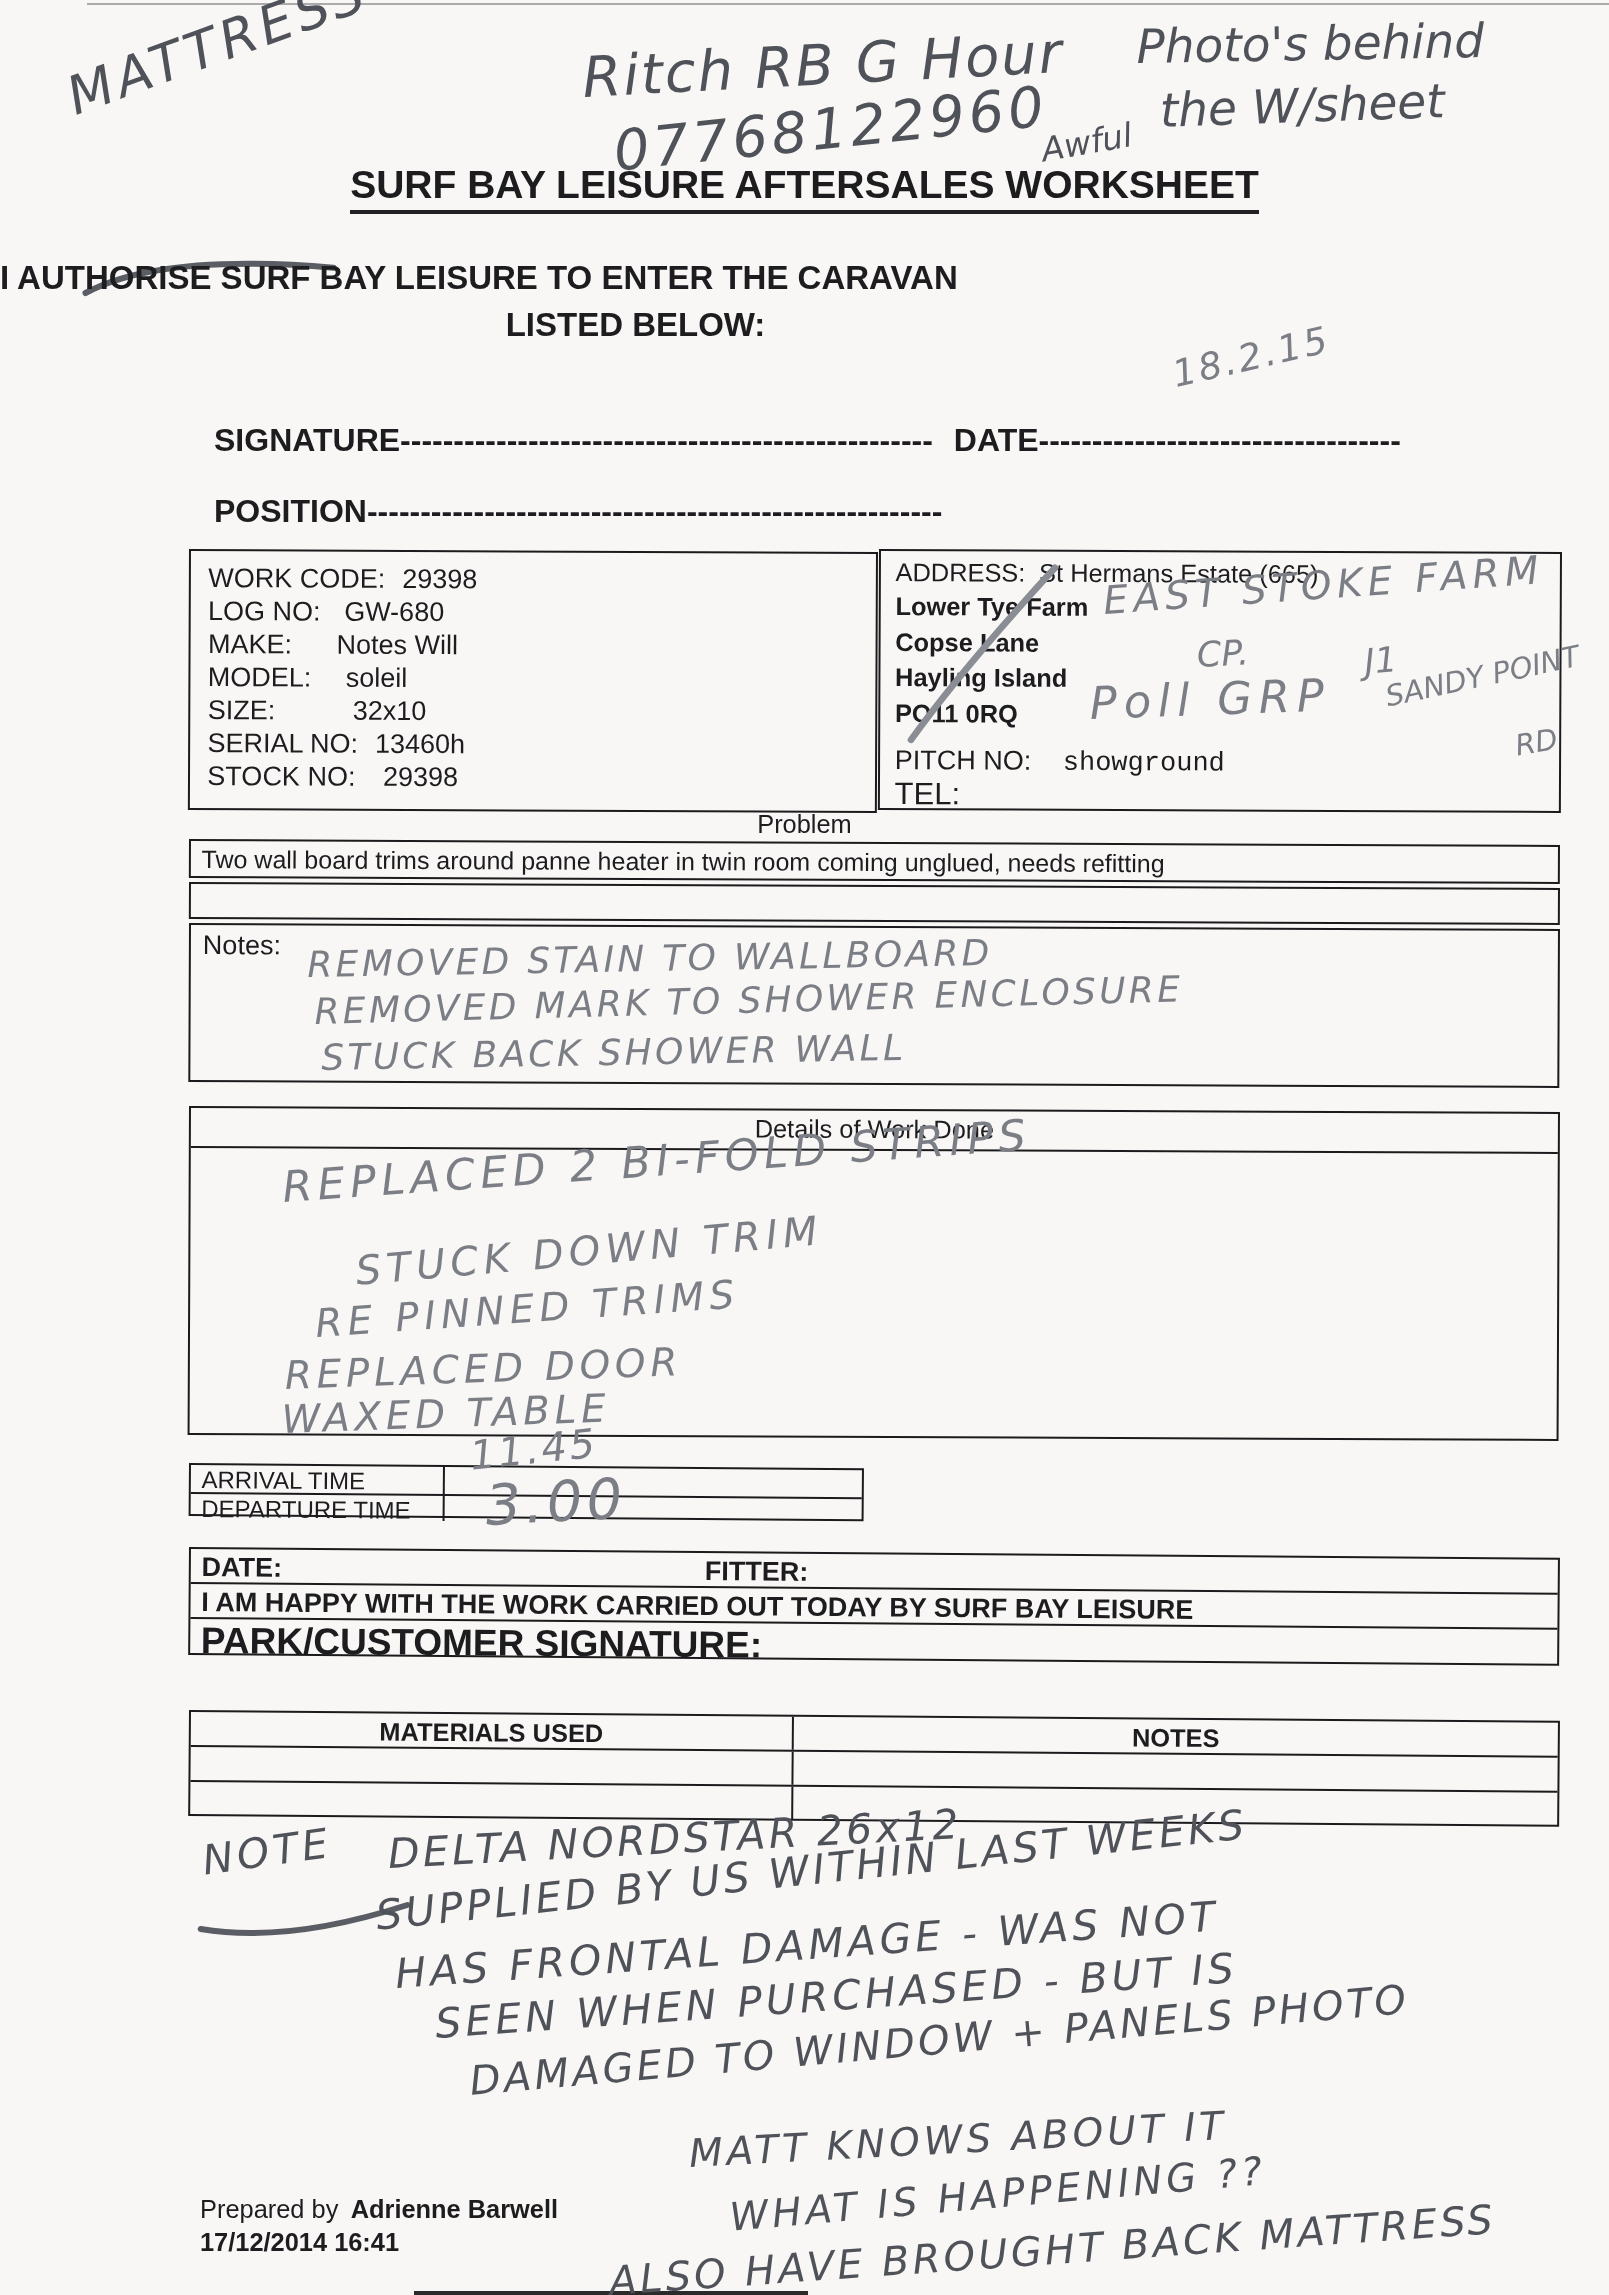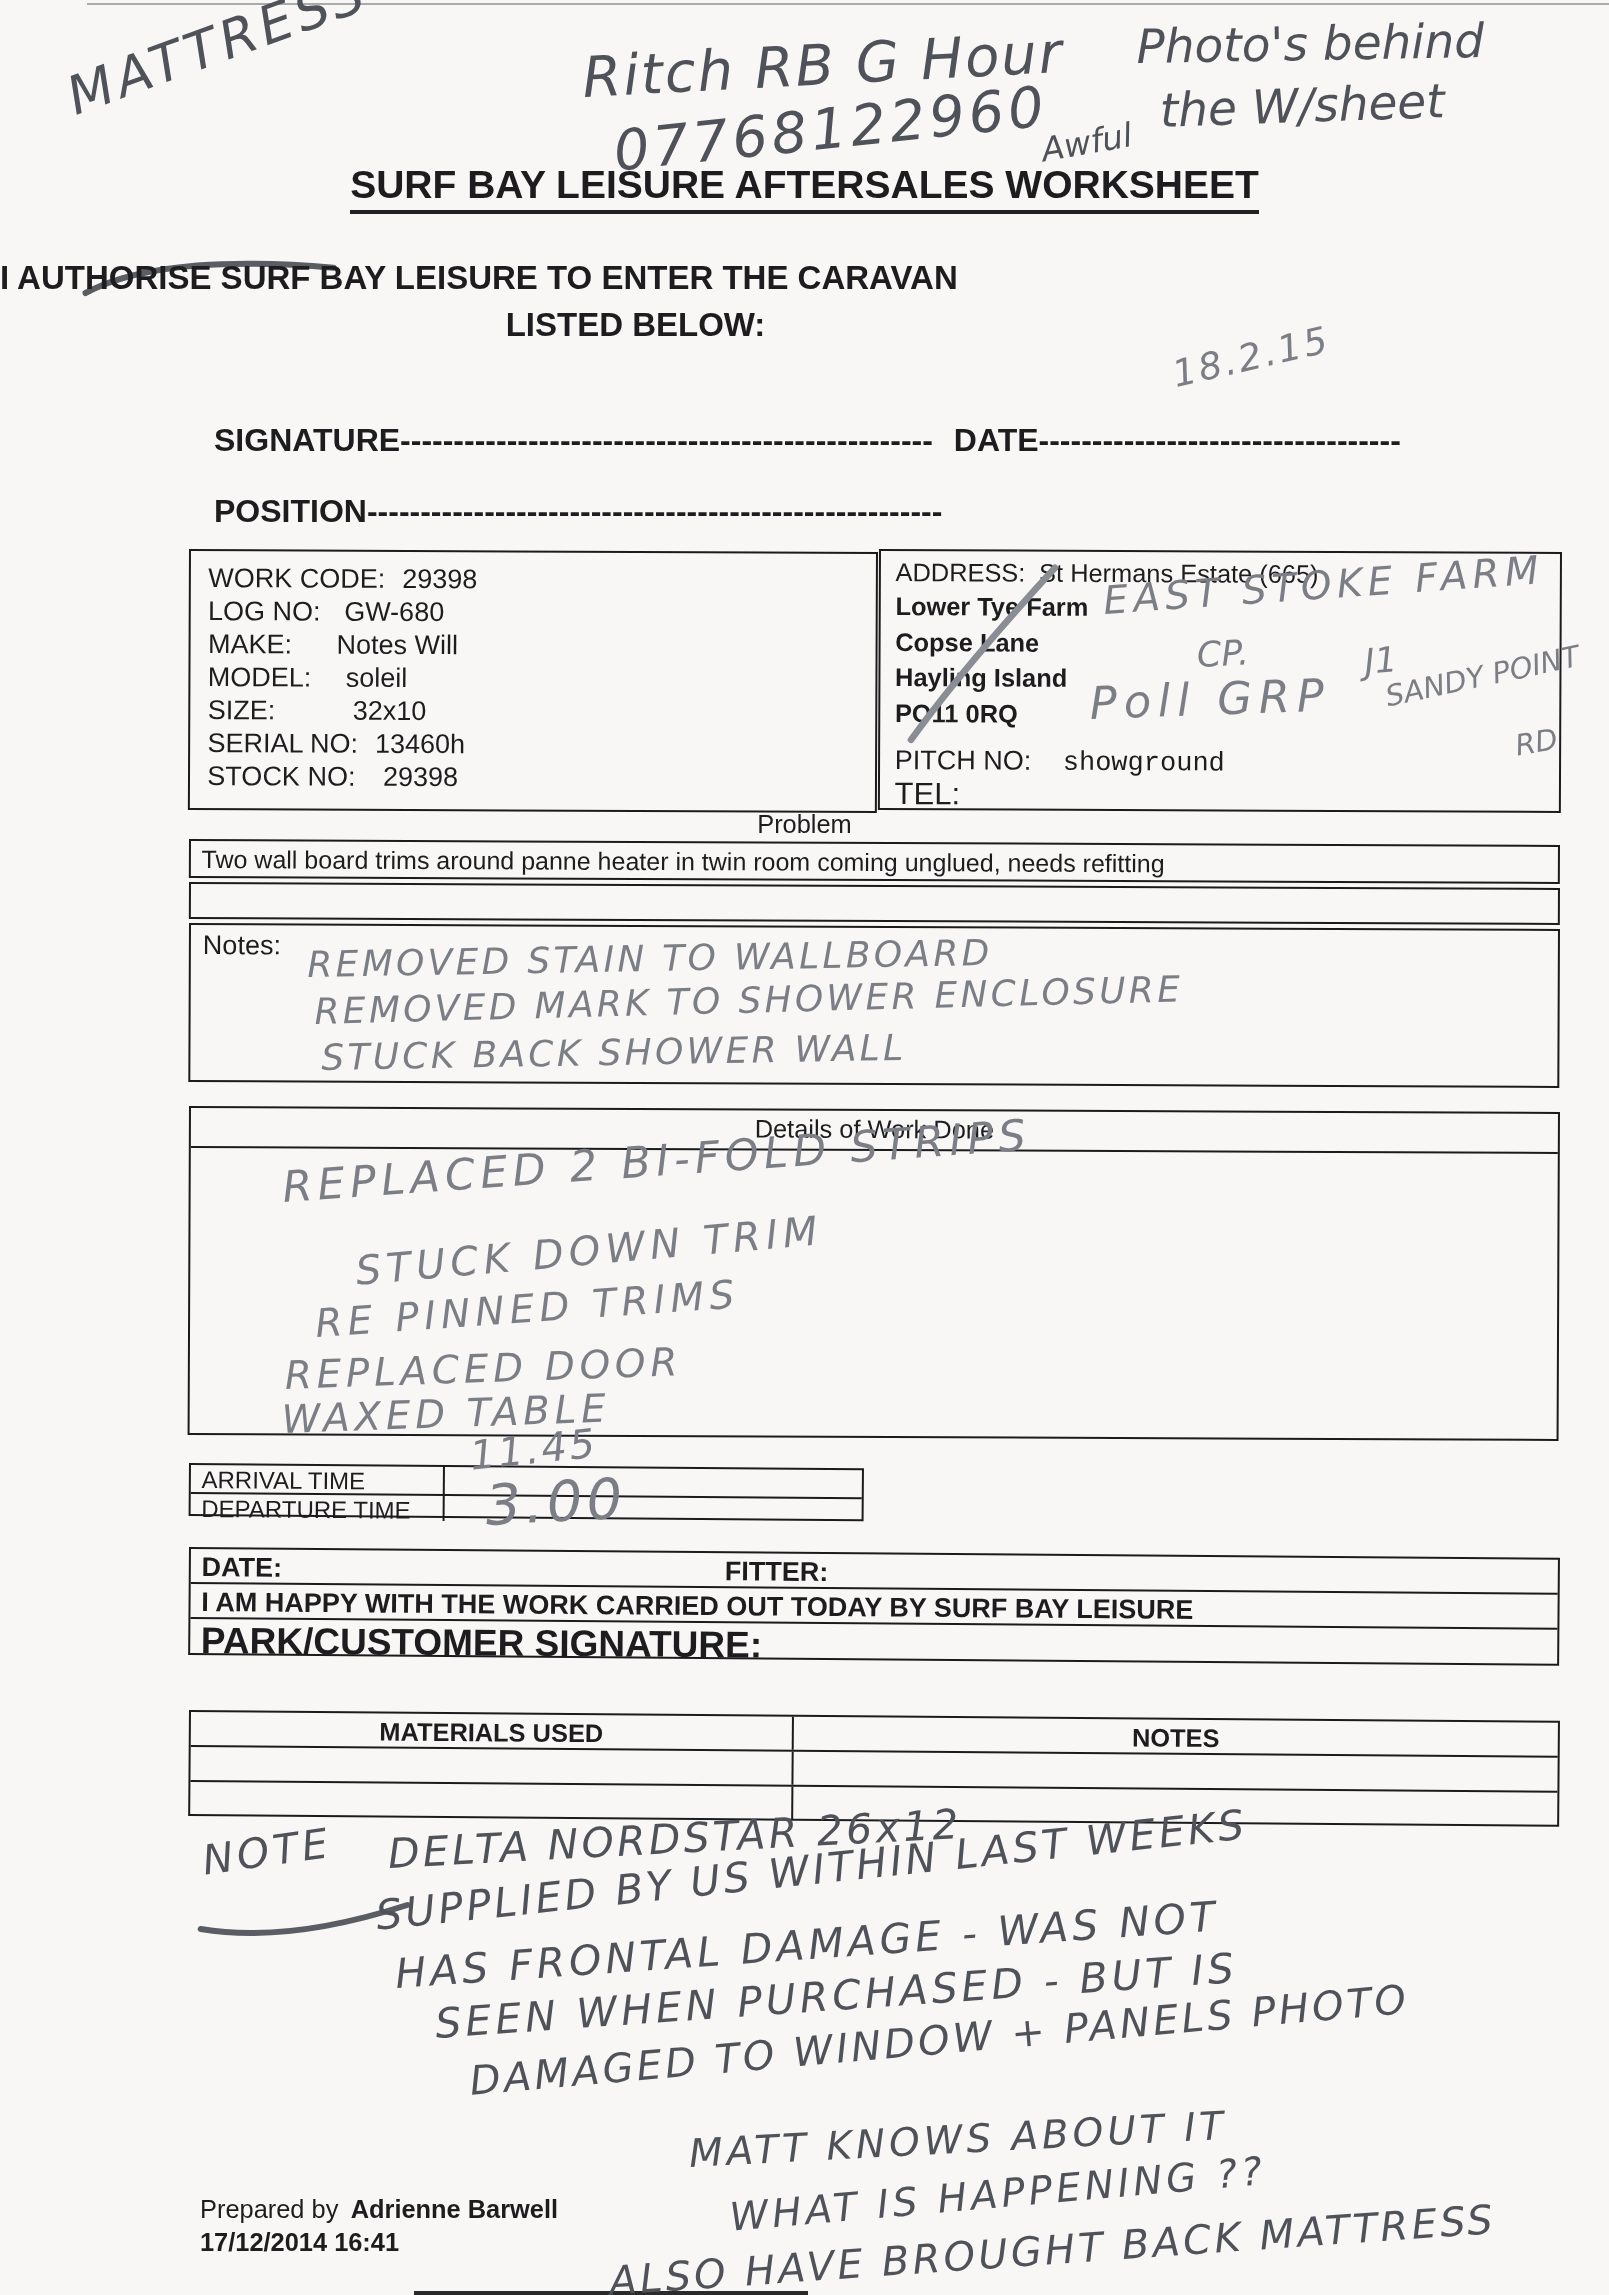--- a/index.html
+++ b/index.html
@@ -159,21 +159,21 @@
       <div class="cell-label nw" style="width:241px;font-size:24px;border-right:2px solid var(--line);">DEPARTURE TIME</div>
       <div style="flex:1;"></div>
     </div>
   </div>
   <div class="abs hw pencil" style="left:468px;top:1436px;font-size:40px;letter-spacing:2.7px;transform:rotate(-6deg);transform-origin:left top;">11.45</div>
   <div class="abs hw pencil" style="left:484px;top:1478px;font-size:56px;letter-spacing:4px;transform:rotate(-3deg);transform-origin:left top;">3.00</div>
 
   <div class="abs box tilt" style="left:189px;top:1547px;width:1371px;height:108px;">
     <div style="height:33px;border-bottom:2.7px solid var(--line);position:relative;">
       <span class="b" style="position:absolute;left:10.7px;top:2.7px;font-size:27px;">DATE:</span>
-      <span class="b" style="position:absolute;left:534px;top:2.7px;font-size:27px;">FITTER:</span>
+      <span class="b" style="position:absolute;left:514px;top:2.7px;font-size:27px;">FITTER:</span>
     </div>
     <div style="height:33px;border-bottom:2.7px solid var(--line);">
       <span class="b nw" style="display:inline-block;padding:2.7px 0 0 10.7px;font-size:27px;">I AM HAPPY WITH THE WORK CARRIED OUT TODAY BY SURF BAY LEISURE</span>
     </div>
     <div style="height:36px;">
       <span class="b nw" style="display:inline-block;padding:1.3px 0 0 10.7px;font-size:37px;">PARK/CUSTOMER SIGNATURE:</span>
     </div>
   </div>
 
   <div class="abs box tilt" style="left:189px;top:1710px;width:1371px;height:106px;">

